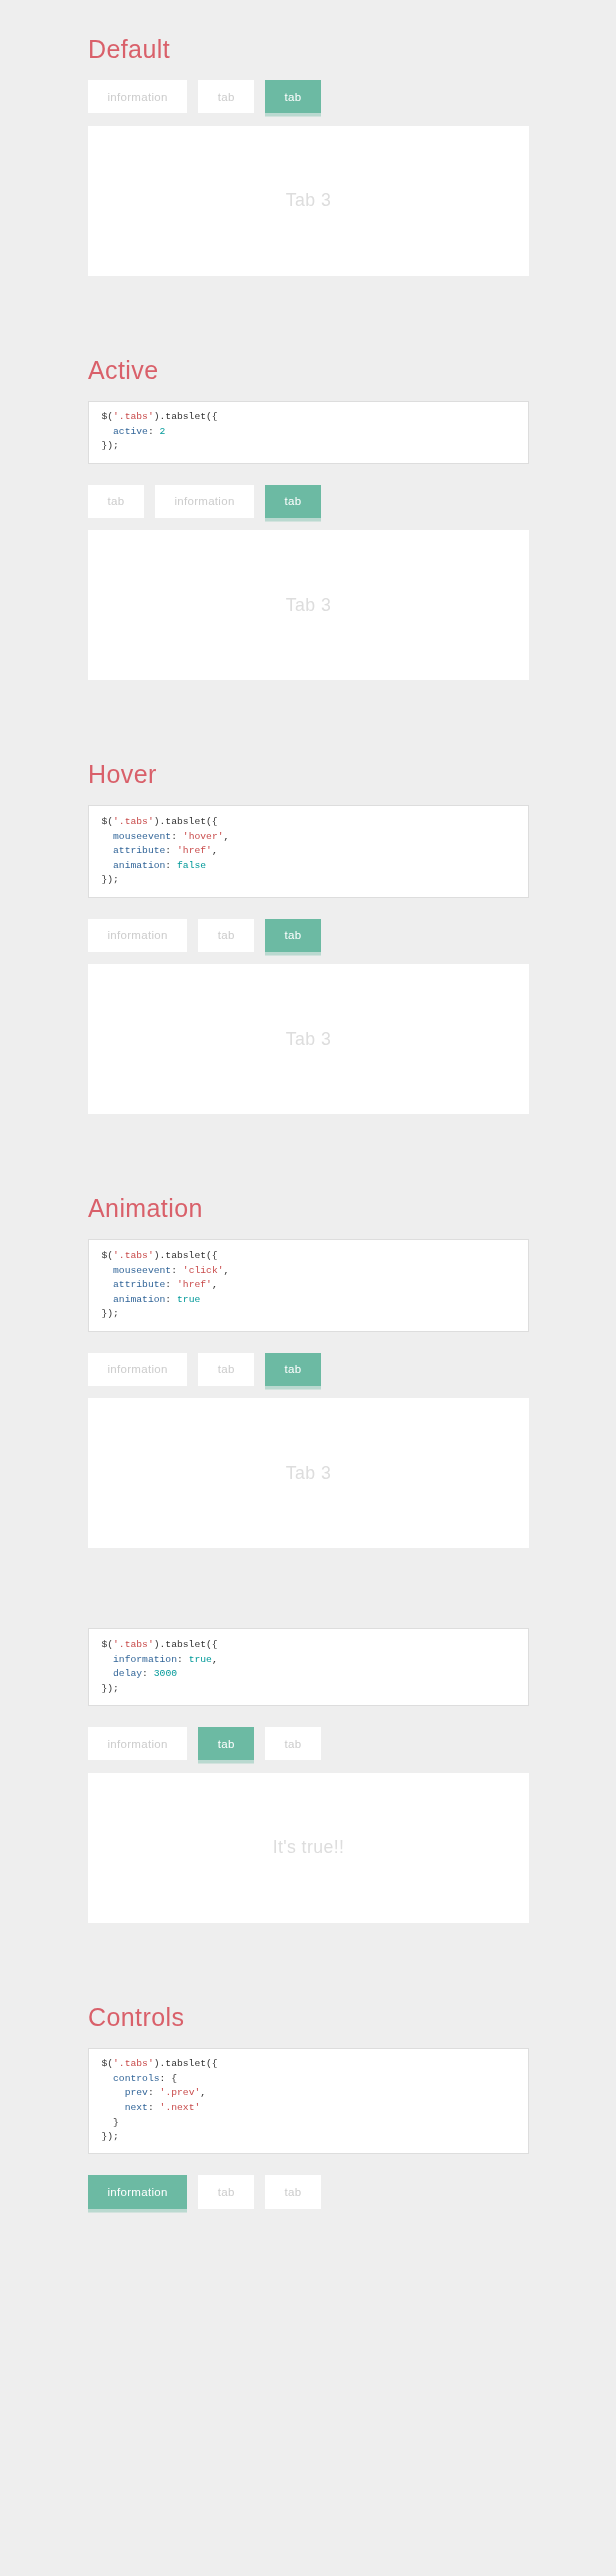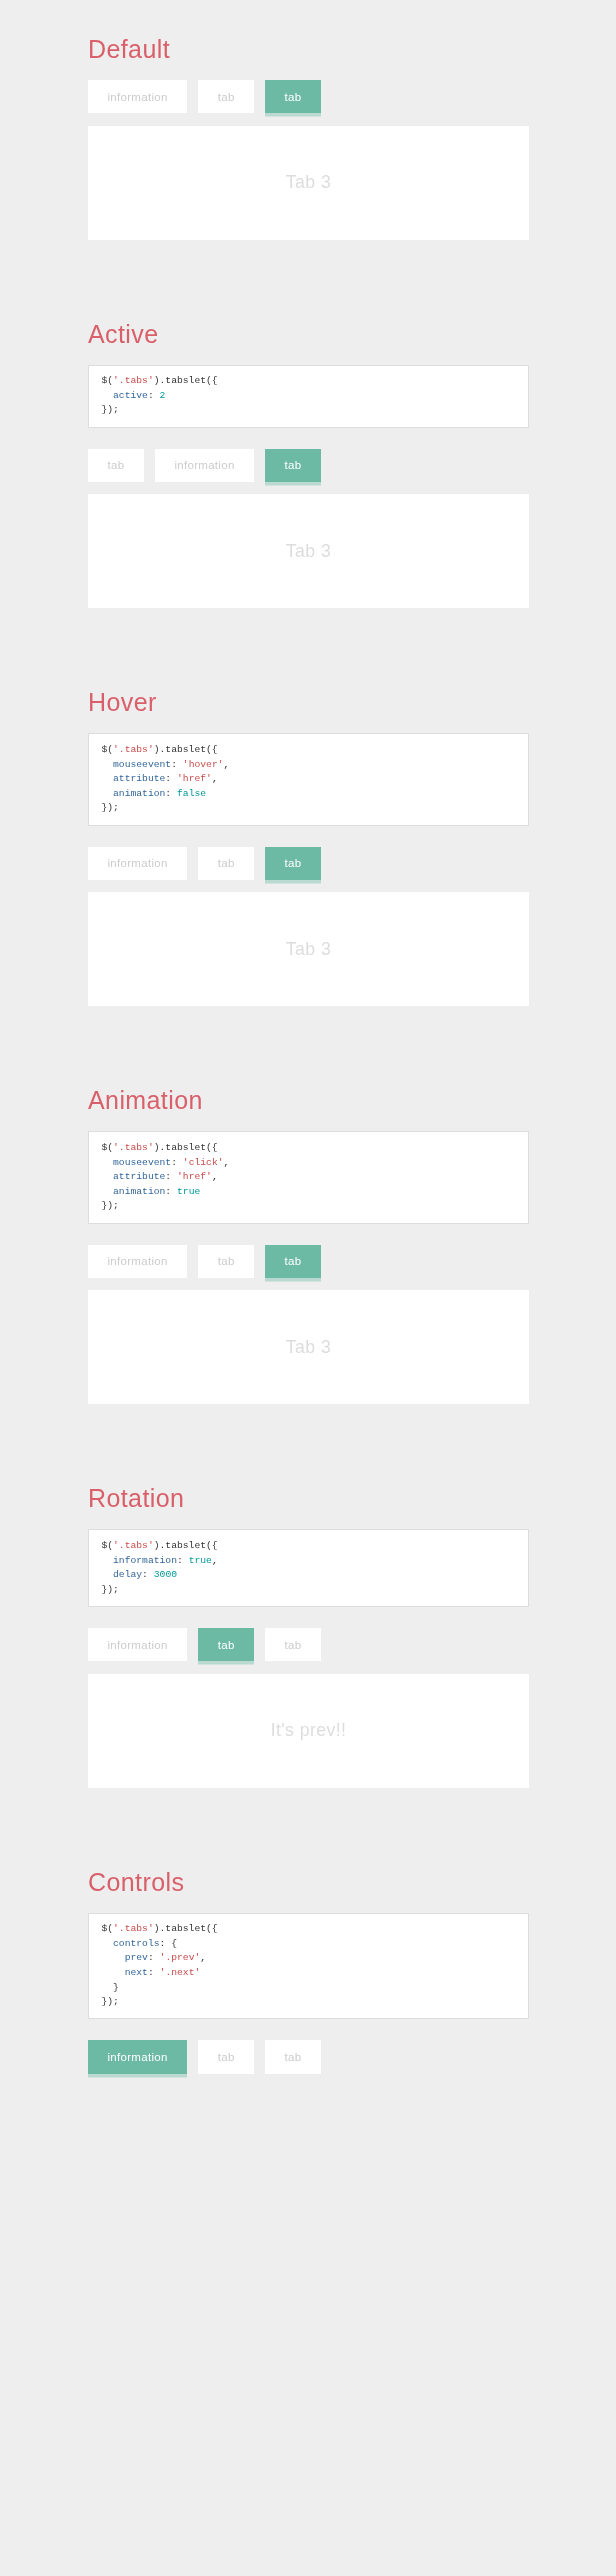--- a/index.html
+++ b/index.html
@@ -58,21 +58,21 @@
   }
   .tab.active {
     background: #6cbaa3;
     color: #fff;
     position: relative;
     box-shadow: 0 3.5px 0 0 rgba(108,186,163,0.4);
   }
 
   .panel {
     background: #fff;
-    height: 114px;
+    height: 150px;
     display: flex;
     align-items: center;
     justify-content: center;
     color: #ddd;
     font-size: 17.7px;
     font-weight: 300;
     letter-spacing: 0.4px;
   }
 </style>
 </head>
@@ -122,31 +122,30 @@
   <span class="attr">animation</span>: <span class="bool">true</span>
 });</pre>
       <div class="tabs-row">
         <div class="tab">information</div>
         <div class="tab">tab</div>
         <div class="tab active">tab</div>
       </div>
       <div class="panel">Tab 3</div>
     </div>
     <div class="section">
-      <h2 class="title">Rotation</h2>
       <pre class="code">$(<span class="strlit">'.tabs'</span>).tabslet({
   <span class="attr">information</span>: <span class="bool">true</span>,
   <span class="attr">delay</span>: <span class="num">3000</span>
 });</pre>
       <div class="tabs-row">
         <div class="tab">information</div>
         <div class="tab active">tab</div>
         <div class="tab">tab</div>
       </div>
-      <div class="panel">It's prev!!</div>
+      <div class="panel">It's true!!</div>
     </div>
     <div class="section">
       <h2 class="title">Controls</h2>
       <pre class="code">$(<span class="strlit">'.tabs'</span>).tabslet({
   <span class="attr">controls</span>: {
     <span class="attr">prev</span>: <span class="val">'.prev'</span>,
     <span class="attr">next</span>: <span class="val">'.next'</span>
   }
 });</pre>
       <div class="tabs-row">

